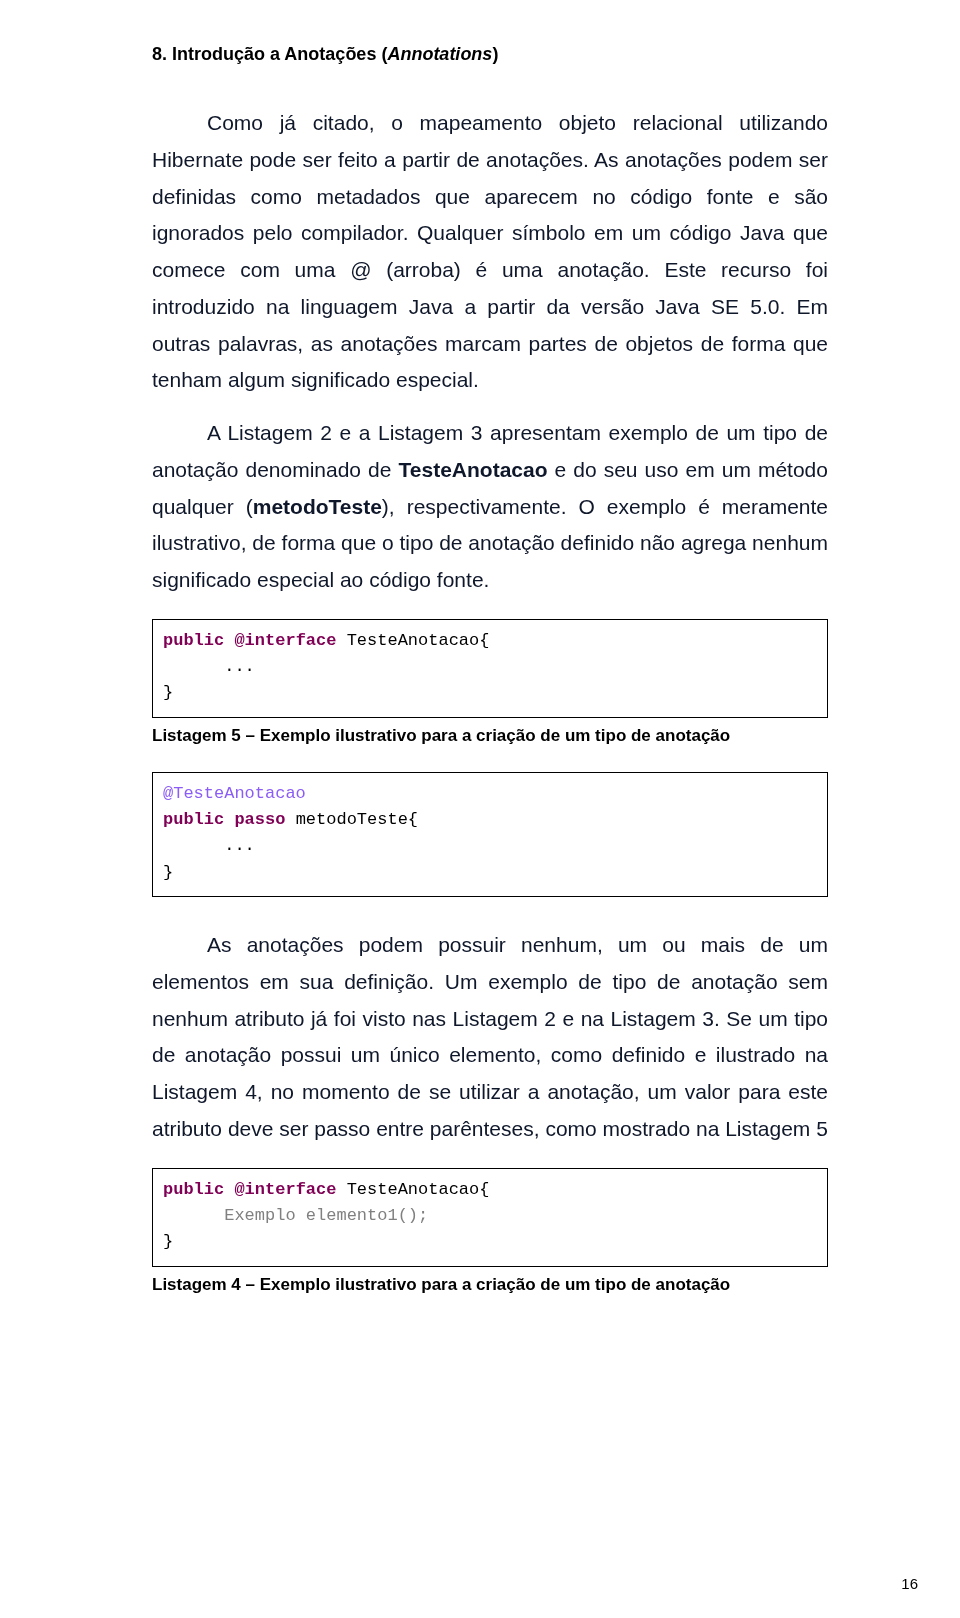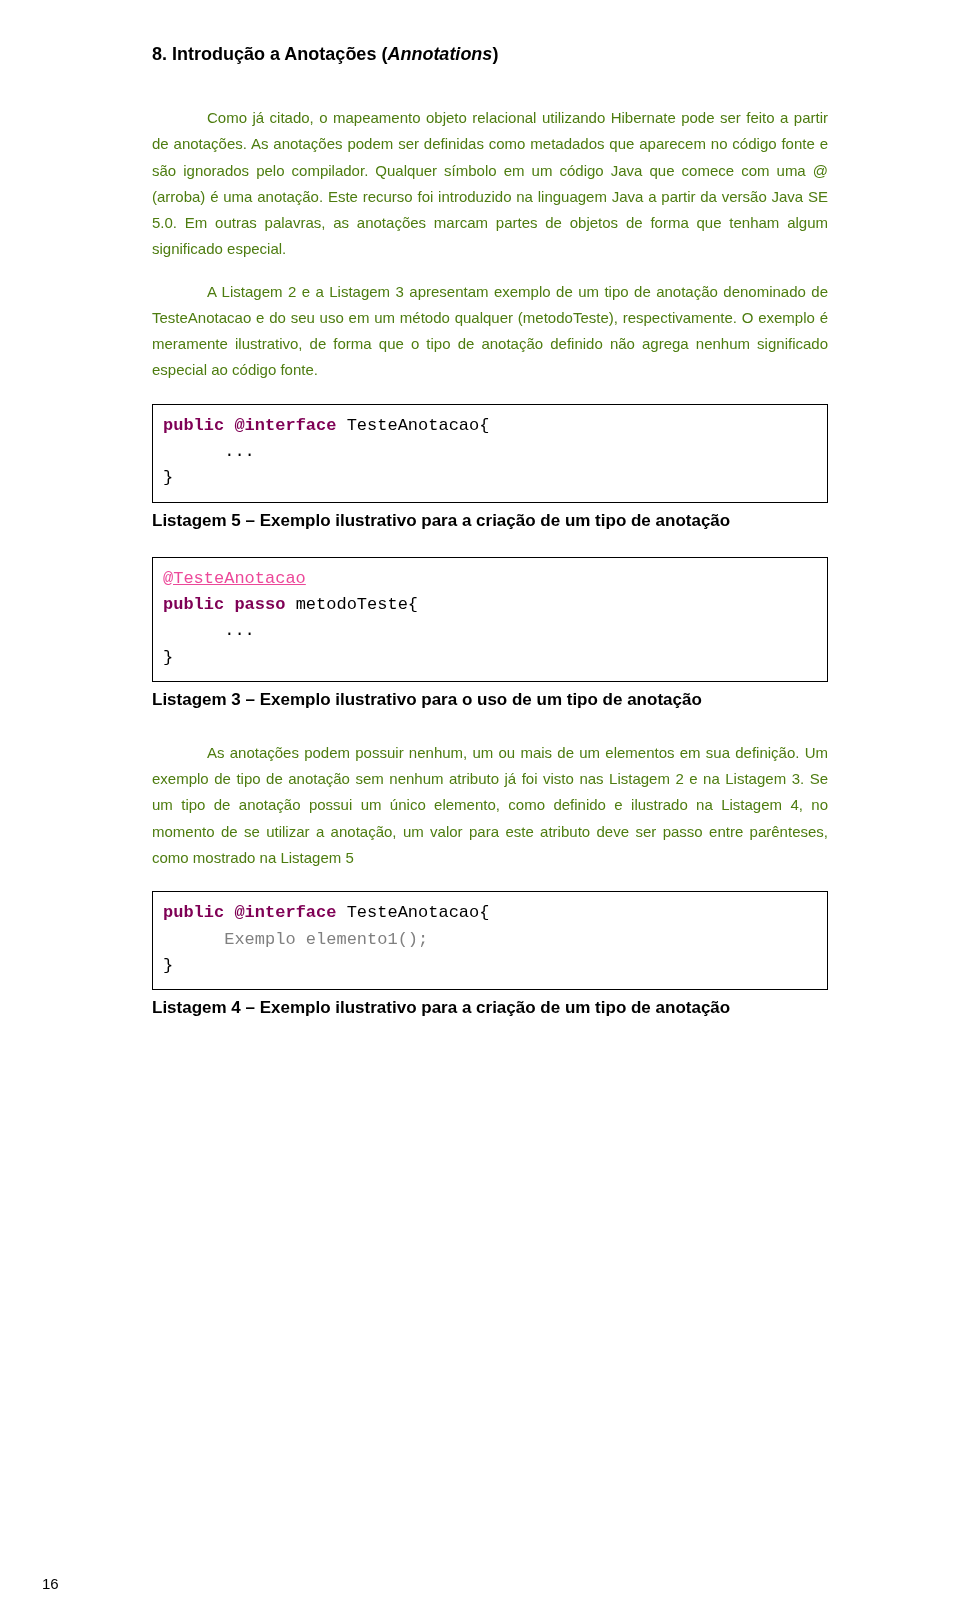--- a/index.html
+++ b/index.html
@@ -22,57 +22,57 @@
     font-weight: bold;
     font-size: 18px;
     color: #000000;
     margin-bottom: 40px;
   }
   .section-title .italic {
     font-style: italic;
   }
   .para {
     font-family: Verdana, Geneva, sans-serif;
-    font-size: 15px;
+    font-size: 21px;
     line-height: 1.75;
     text-align: justify;
     margin: 0 0 16px 0;
-    color: #4d7c0f;
+    color: #0f172a;
   }
   .para .indent {
     display: inline-block;
     width: 55px;
   }
   .bold {
-    font-weight: normal;
+    font-weight: bold;
   }
   .code-box {
     border: 1px solid #000;
     padding: 8px 22px 10px 10px;
     font-family: "Courier New", Courier, monospace;
     font-size: 17px;
     line-height: 1.55;
     margin-top: 20px;
     white-space: pre;
   }
   .caption {
     font-family: Verdana, Geneva, sans-serif;
     font-size: 17px;
     font-weight: bold;
     margin: 8px 0 26px 0;
   }
   .code-kw   { color: #7f0055; font-weight: bold; }
-  .code-ann  { color: #ec4899; text-decoration: underline; }
+  .code-ann  { color: #8b5cf6; }
   .code-elem { color: #808080; }
   .pg-num {
     position: absolute;
     bottom: 30px;
     left: 0;
     width: 100%;
-    text-align: left;
+    text-align: right;
     font-family: Verdana, Geneva, sans-serif;
     font-size: 15px;
   }
 </style>
 </head>
 <body>
 
 <div class="page">
 
   <div class="section-title">
@@ -92,21 +92,20 @@
 <span>      ...</span>
 <span>}</span></div>
 
   <div class="caption">Listagem 5 – Exemplo ilustrativo para a criação de um tipo de anotação</div>
 
   <div class="code-box"><span class="code-ann">@TesteAnotacao</span>
 <span class="code-kw">public</span> <span class="code-kw">passo</span><span> metodoTeste{</span>
 <span>      ...</span>
 <span>}</span></div>
 
-  <div class="caption">Listagem 3 – Exemplo ilustrativo para o uso de um tipo de anotação</div>
 
   <p class="para" style="margin-top:30px;">
     <span class="indent"></span><span>As anotações podem possuir nenhum, um ou mais de um elementos em sua definição. Um exemplo de tipo de anotação sem nenhum atributo já foi visto nas Listagem 2 e na Listagem 3. Se um tipo de anotação possui um único elemento, como definido e ilustrado na Listagem 4, no momento de se utilizar a anotação, um valor para este atributo deve ser passo entre parênteses, como mostrado na Listagem 5</span>
   </p>
 
   <div class="code-box"><span class="code-kw">public</span> <span class="code-kw">@interface</span><span> TesteAnotacao{</span>
 <span class="code-elem">      Exemplo elemento1();</span>
 <span>}</span></div>
 
   <div class="caption">Listagem 4 – Exemplo ilustrativo para a criação de um tipo de anotação</div>

